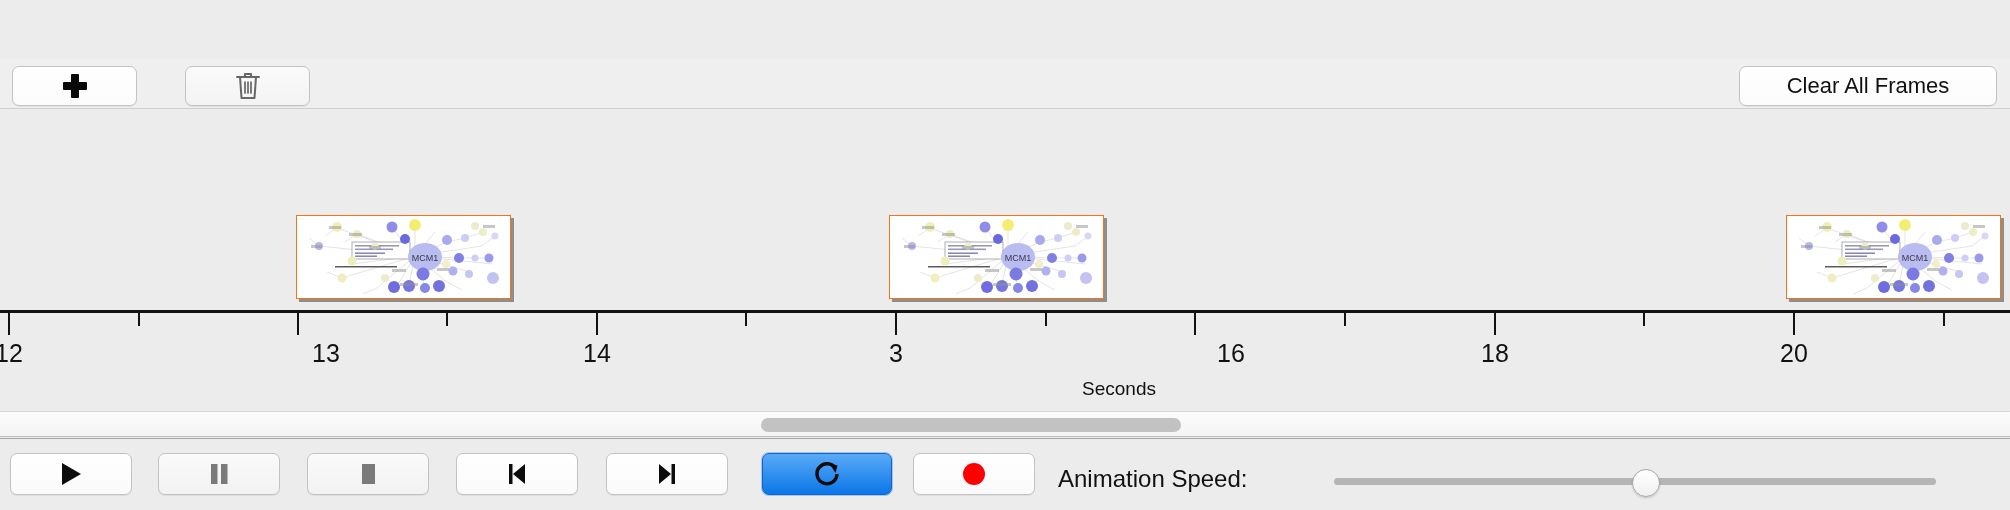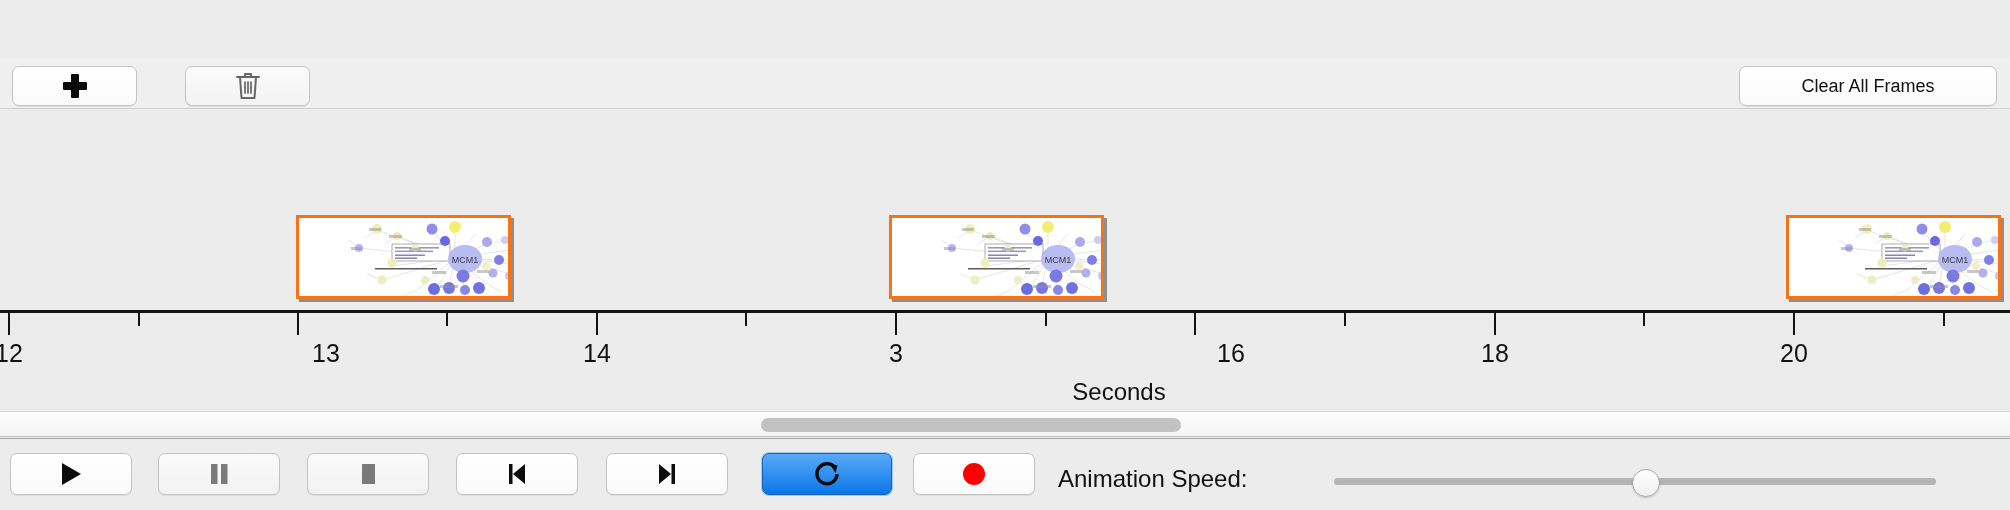--- a/index.html
+++ b/index.html
@@ -134,21 +134,21 @@
     justify-content: center;
     cursor: default;
   }
   .btn.flat {
     background: linear-gradient(#fafafa, #f3f3f3);
   }
   .btn-add   { left: 12px; top: 7px; width: 125px; height: 40px; }
   .btn-del   { left: 185px; top: 7px; width: 125px; height: 40px; }
   .btn-clear { right: 13px; top: 7px; width: 258px; height: 40px; }
   .btn-clear span {
-    font-size: 18px;
+    font-size: 22px;
     color: #111;
     font-family: "Liberation Sans", sans-serif;
   }
   .plus-icon {
     position: relative;
     width: 24px; height: 24px;
   }
   .plus-icon::before, .plus-icon::after {
     content: "";
     position: absolute;
@@ -187,36 +187,35 @@
     color: #111;
     font-family: "Liberation Sans", sans-serif;
     transform: translateX(-50%);
     white-space: nowrap;
   }
   .axis-title {
     position: absolute;
     top: 268px;
     left: 1119px;
     transform: translateX(-50%);
-    font-size: 24px;
+    font-size: 19px;
     color: #111;
     font-family: "Liberation Sans", sans-serif;
   }
 
   
   .frame {
     position: absolute;
     width: 215px; height: 84px;
     background: #ffffff;
-    border: 3px solid #f97316;
+    border: 1px solid #f97316;
     box-shadow: 3px 3px 0 0 #8e8e8e;
     box-sizing: border-box;
     overflow: hidden;
     cursor: default;
-    padding-left: 38px;
   }
   .frame svg { display: block; }
 
   
   .hscroll-track {
     position: absolute;
     left: 0; top: 411px;
     width: 2010px; height: 26px;
     background: linear-gradient(#fcfcfc, #f4f4f4);
     border-top: 1px solid #d7d7d7;

